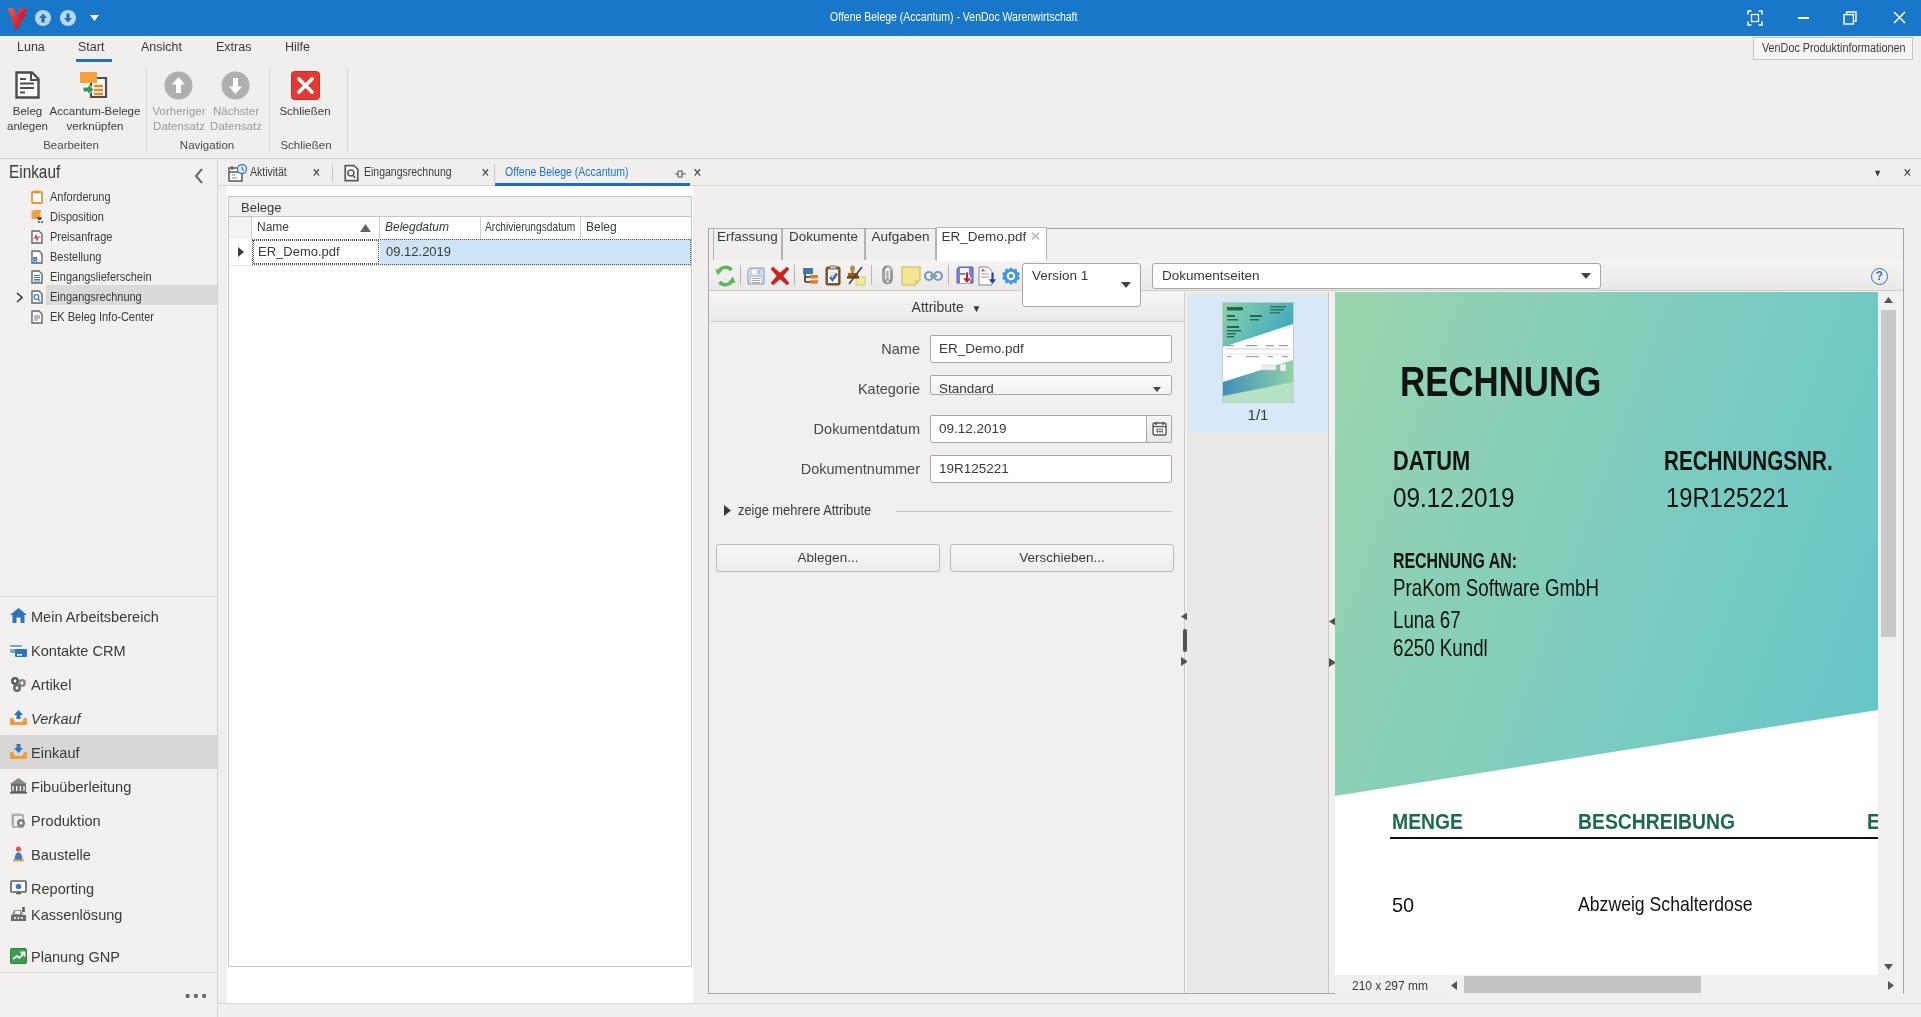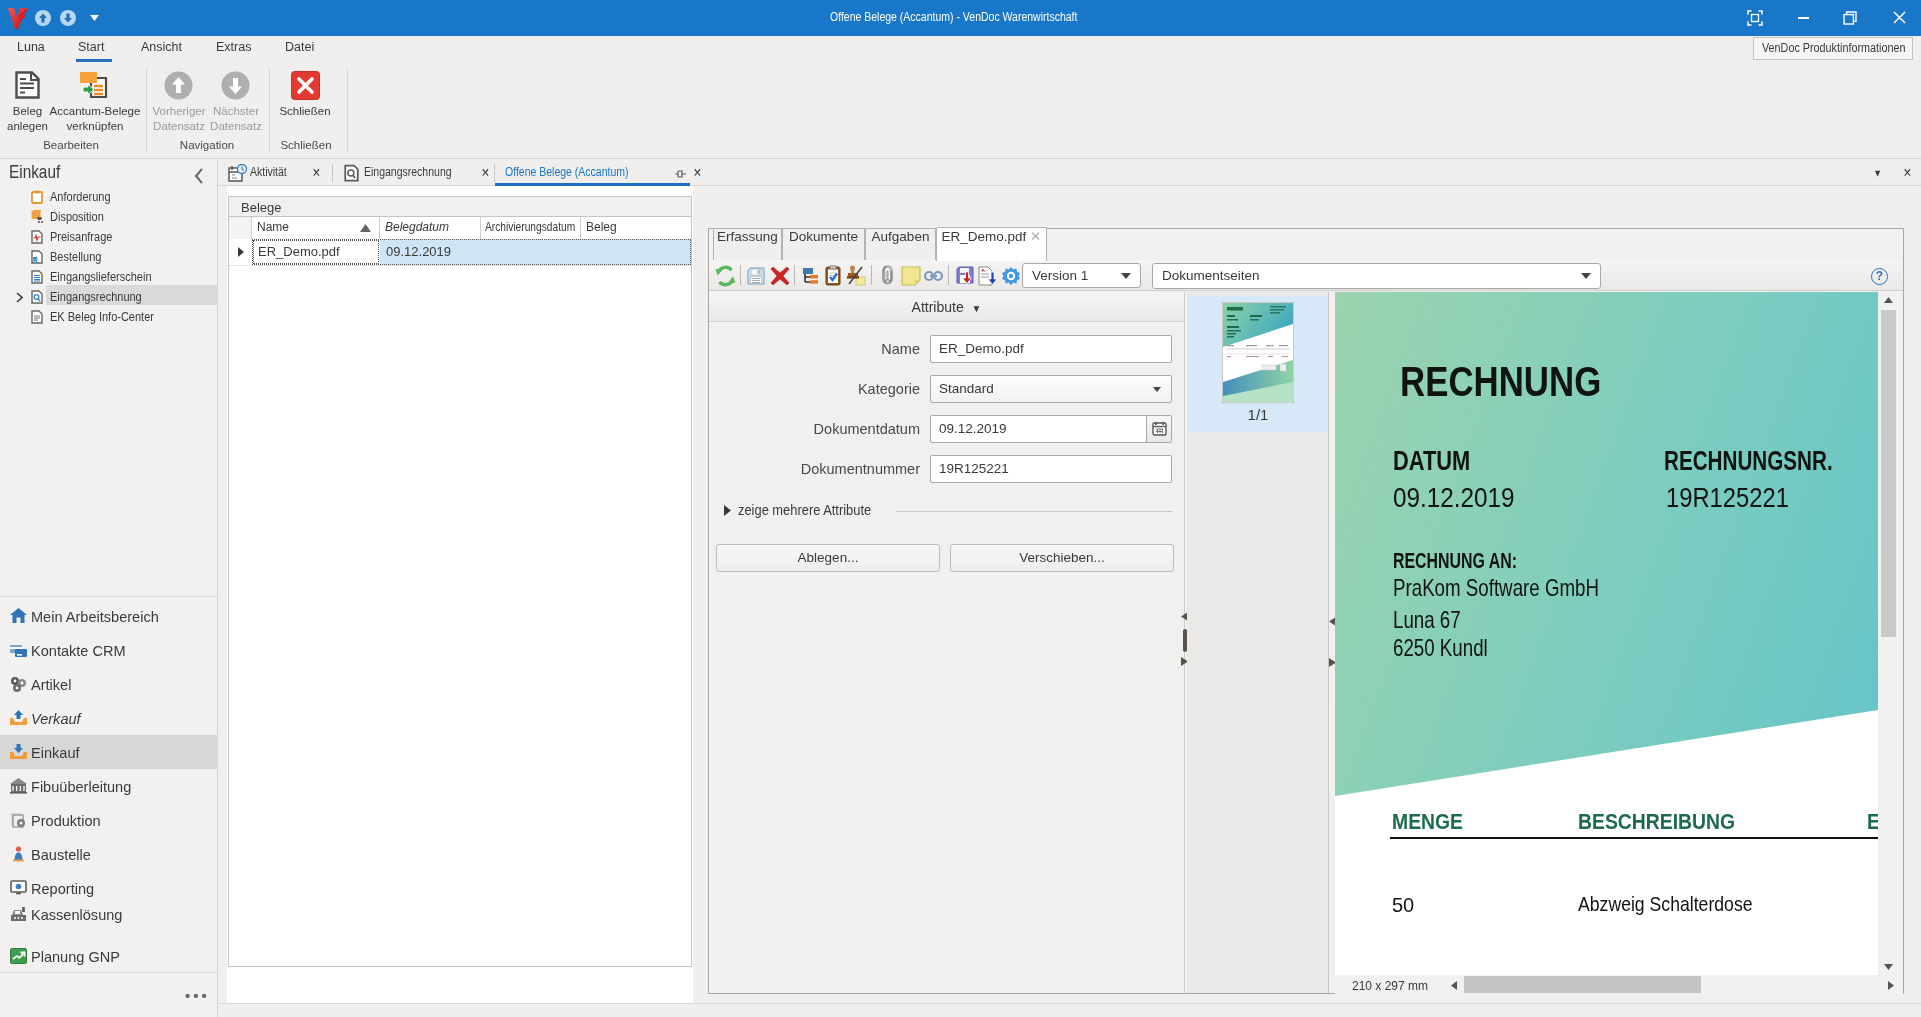--- a/index.html
+++ b/index.html
@@ -109,21 +109,21 @@
   </svg>
   <svg class="abs" style="left:1893px;top:11px;" width="13" height="13" viewBox="0 0 13 13" stroke="#fff" stroke-width="1.5">
     <path d="M1 1 L12 12 M12 1 L1 12"></path>
   </svg>
 </div>
 <div class="abs" id="prodinfo"><span style="display:inline-block;transform:scaleX(.9);transform-origin:50% 50%;">VenDoc Produktinformationen</span></div>
 <div class="abs menuitem" style="left:17px;">Luna</div>
 <div class="abs menuitem" style="left:78px;">Start</div>
 <div class="abs menuitem" style="left:141px;">Ansicht</div>
 <div class="abs menuitem" style="left:216px;">Extras</div>
-<div class="abs menuitem" style="left:285px;">Datei</div>
+<div class="abs menuitem" style="left:285px;">Hilfe</div>
 <div class="abs" id="start-underline" style="left:76px; top:59px; width:36px;"></div>
 
 <div class="abs" id="ribbon">
   <svg class="abs" style="left:15px;top:8px;" width="25" height="28" viewBox="0 0 25 28">
     <path d="M1.5 1.5 H17 L23.5 8 V26.5 H1.5 Z" fill="#fff" stroke="#4d4d4d" stroke-width="2.4"></path>
     <path d="M16 2 V9 H23" fill="none" stroke="#4d4d4d" stroke-width="2"></path>
     <path d="M5 8 H11 M5 12.5 H19 M5 17 H19 M5 21.5 H10" stroke="#4d4d4d" stroke-width="2"></path>
   </svg>
   <svg class="abs" style="left:79px;top:8px;" width="32" height="28" viewBox="0 0 32 28">
     <path d="M12 7 H27 V26 H12 Z" fill="#fff" stroke="#4d4d4d" stroke-width="2.2"></path>
@@ -465,35 +465,35 @@
   <svg class="abs" style="left:978px;top:266px;" width="20" height="20" viewBox="0 0 20 20">
     <path d="M1 1 H10 L14 5 V19 H1 Z" fill="#fff" stroke="#888" stroke-width="1"></path>
     <path d="M3 5 H8 M3 8 H11 M3 11 H11" stroke="#999" stroke-width="1"></path>
     <path d="M3.5 3.5 L6 3 L5 5.5 Z" fill="#d22"></path>
     <path d="M13 6 V13 L10 13 L14.5 18.5 L19 13 L16 13 V6 Z" fill="#2244bb" stroke="#fff" stroke-width=".8"></path>
   </svg>
   <svg class="abs" style="left:1001px;top:266px;" width="20" height="20" viewBox="0 0 20 20">
     <path d="M10 1 L12.2 3.4 L15.4 2.6 L16 5.8 L19 7 L17.6 10 L19 13 L16 14.2 L15.4 17.4 L12.2 16.6 L10 19 L7.8 16.6 L4.6 17.4 L4 14.2 L1 13 L2.4 10 L1 7 L4 5.8 L4.6 2.6 L7.8 3.4 Z" fill="#3f9ae0"></path>
     <circle cx="10" cy="10" r="3.2" fill="none" stroke="#fff" stroke-width="2"></circle>
   </svg>
-  <div class="abs combo" style="left:1022px;top:263px;width:119px;height:25px;">
+  <div class="abs combo" style="left:1022px;top:263px;width:119px;height:44px;">
       <span style="position:absolute;left:9px;top:4px;">Version 1</span>
       <span class="arr"></span>
     </div>
   <div class="abs combo" style="left:1152px;top:263px;width:449px;height:26px;">
       <span style="position:absolute;left:9px;top:4px;">Dokumentseiten</span>
       <span class="arr"></span>
     </div>
   <div class="abs" style="left:1871px;top:268px;width:17px;height:17px;border:1.5px solid #2d6fb8;border-radius:50%;color:#2d6fb8;font-size:12px;font-weight:bold;text-align:center;line-height:14px;">?</div>
 </div>
 
 <div class="abs flabel" style="left:720px;top:341px;">Name</div>
 <div class="abs finput" style="left:930px;top:335px;width:242px;height:28px;line-height:26px;">ER_Demo.pdf</div>
 <div class="abs flabel" style="left:720px;top:381px;">Kategorie</div>
-<div class="abs finput" style="left:930px;top:375px;width:242px;height:28px;line-height:26px;background:linear-gradient(#fdfdfd,#f2f1f0);">Standard<span style="position:absolute;right:10px;top:11px;width:0;height:0;border-left:4.5px solid transparent;border-right:4.5px solid transparent;border-top:5px solid #444;"></span></div>
+<div class="abs finput" style="left:930px;top:375px;width:242px;height:20px;line-height:26px;background:linear-gradient(#fdfdfd,#f2f1f0);">Standard<span style="position:absolute;right:10px;top:11px;width:0;height:0;border-left:4.5px solid transparent;border-right:4.5px solid transparent;border-top:5px solid #444;"></span></div>
 <div class="abs flabel" style="left:720px;top:421px;">Dokumentdatum</div>
 <div class="abs finput" style="left:930px;top:415px;width:242px;height:28px;line-height:26px;">09.12.2019</div>
 <div class="abs" style="left:1146px;top:416px;width:25px;height:26px;background:linear-gradient(#f7f6f5,#e8e7e5);border-left:1px solid #aaa8a6;">
   <svg style="position:absolute;left:5px;top:5px;" width="15" height="15" viewBox="0 0 15 15">
       <rect x="1" y="2" width="13" height="12" rx="1.5" fill="#fff" stroke="#555" stroke-width="1.4"></rect>
       <path d="M1 5.5 H14" stroke="#555" stroke-width="1.4"></path>
       <path d="M4 1 V4 M11 1 V4" stroke="#555" stroke-width="1.6"></path>
       <path d="M4 8 H11 M4 10.5 H11" stroke="#777" stroke-width="1"></path>
       <path d="M5.5 8 V12 M8 8 V12 M10.5 8 V12" stroke="#777" stroke-width="1"></path>
     </svg>

